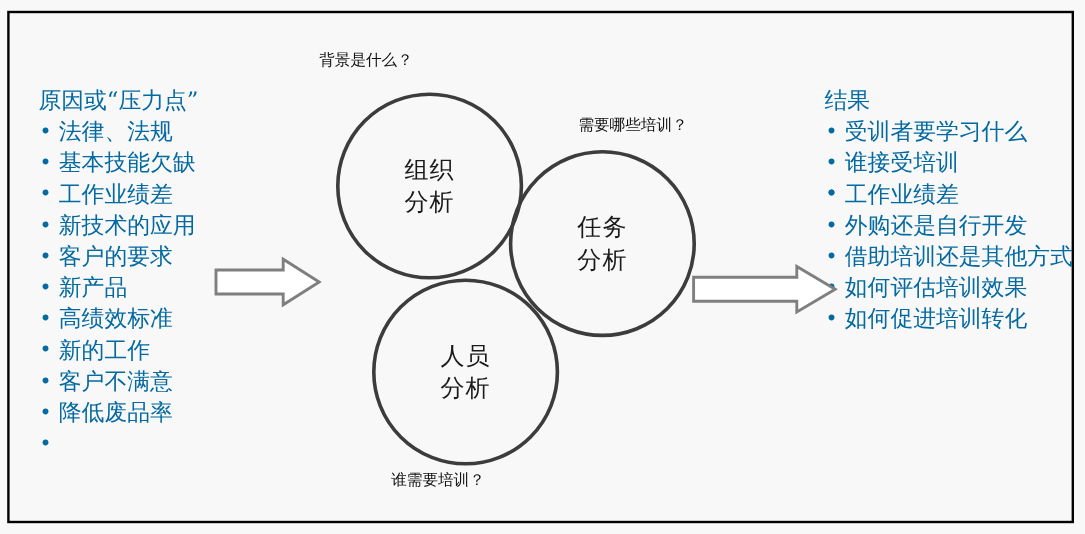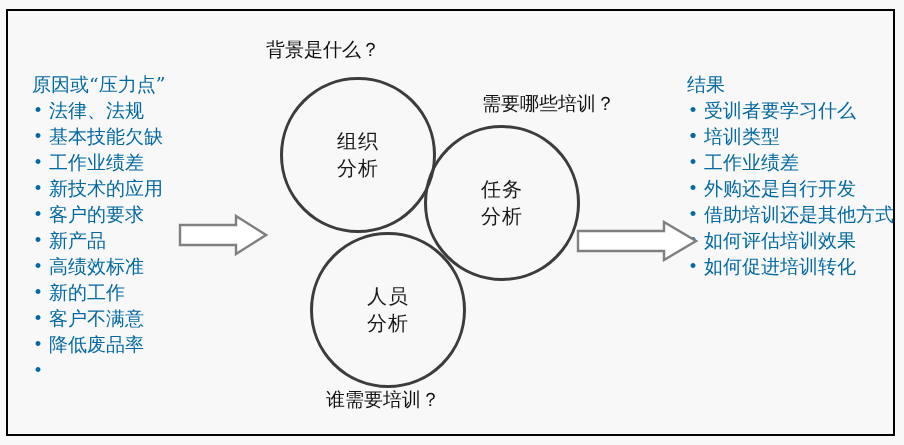--- a/index.html
+++ b/index.html
@@ -87,25 +87,24 @@
     letter-spacing: 1px;
   }
   .circle-label .ln { display: block; }
 
   #circle-org  { left: 272px; top: 66px;  width: 156px; height: 156px; }
   #circle-task { left: 416px; top: 114px; width: 156px; height: 156px; }
   #circle-ppl  { left: 302px; top: 221px; width: 156px; height: 156px; }
 
   .qlabel {
     position: absolute;
-    font-size: 19px;
+    font-size: 13px;
     line-height: 24px;
     color: #111111;
     white-space: nowrap;
-    font-family: Liberation Mono, monospace;
   }
   #q-top   { left: 258px; top: 28px; }
   #q-right { left: 474px; top: 82px; }
   #q-bot   { left: 318px; top: 378px; }
 
   .arrow-wrap { position: absolute; }
   #arrow-left  { left: 170px; top: 203px; width: 90px;  height: 42px; }
   #arrow-right { left: 568px; top: 209px; width: 122px; height: 42px; }
   .arrow-wrap svg { display: block; width: 100%; height: 100%; }
 </style>
@@ -129,22 +128,22 @@
         <li><span class="bullet-dot">•</span><span>客户不满意</span></li>
         <li><span class="bullet-dot">•</span><span>降低废品率</span></li>
         <li><span class="bullet-dot">•</span></li>
       </ul>
     </div>
 
     <div class="col" id="right-col">
       <div class="col-heading">结果</div>
       <ul class="bullets">
         <li><span class="bullet-dot">•</span><span>受训者要学习什么</span></li>
+        <li><span class="bullet-dot">•</span><span>谁接受培训</span></li>
         <li><span class="bullet-dot">•</span></li>
-        <li><span class="bullet-dot">•</span><span>培训类型</span></li>
         <li><span class="bullet-dot">•</span><span>工作业绩差</span></li>
         <li><span class="bullet-dot">•</span><span>外购还是自行开发</span></li>
         <li class="wrap-line"><span class="bullet-dot">•</span><span>借助培训还是其他方式</span></li>
         <li><span class="bullet-dot">•</span><span>如何评估培训效果</span></li>
         <li><span class="bullet-dot">•</span><span>如何促进培训转化</span></li>
       </ul>
     </div>
 
     <div class="circle" id="circle-org">
       <div class="circle-label">

